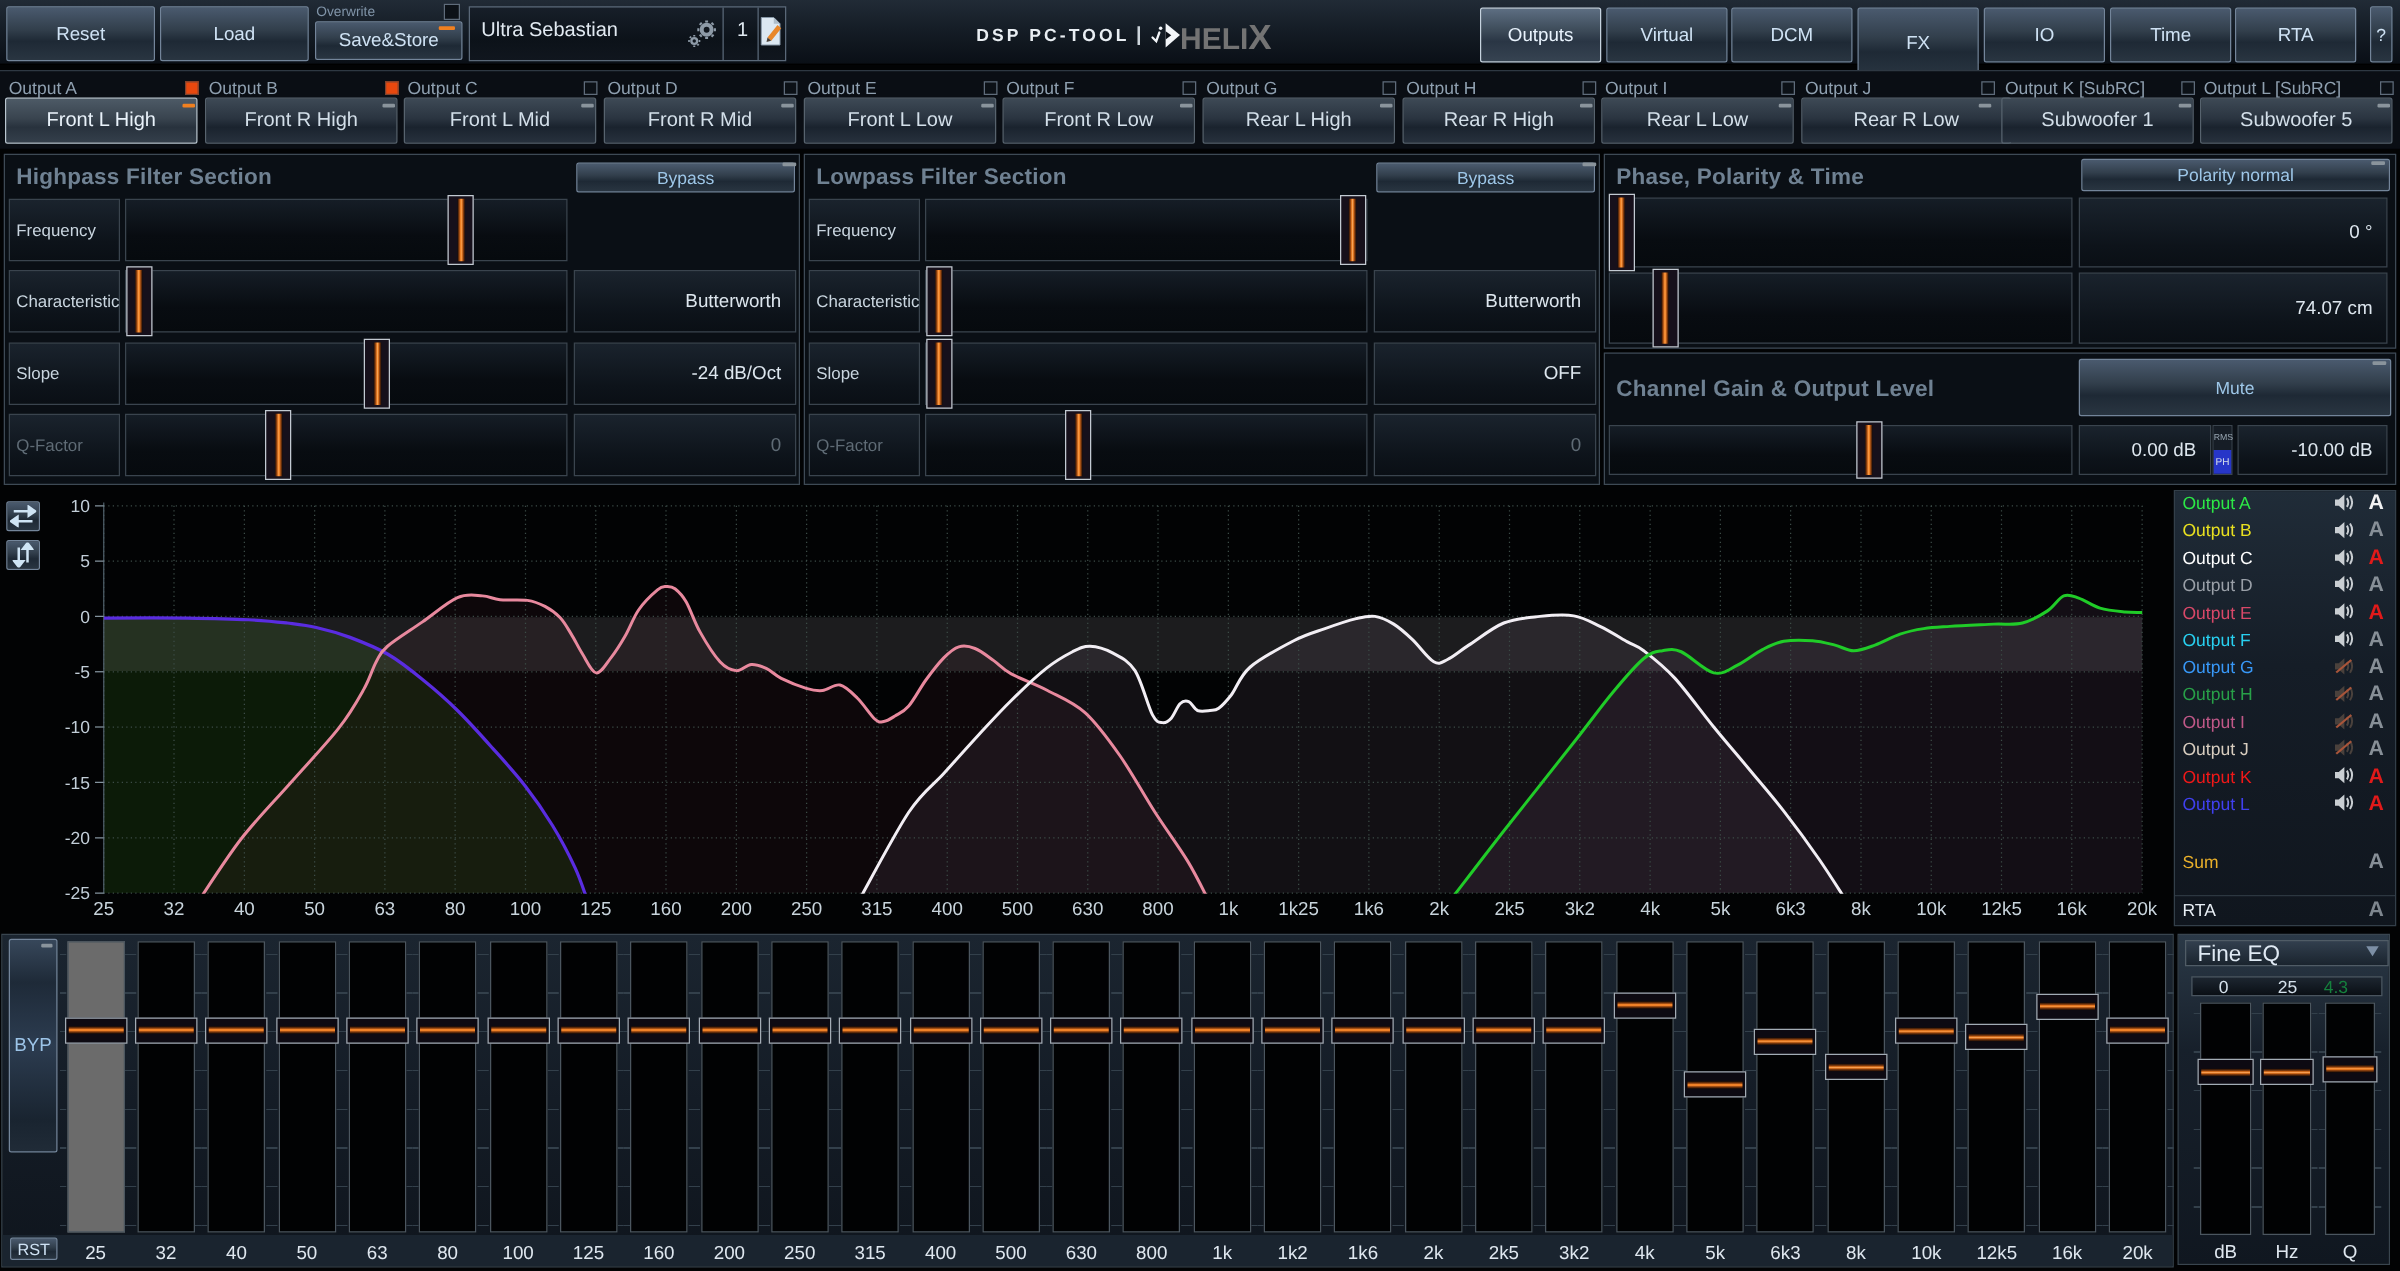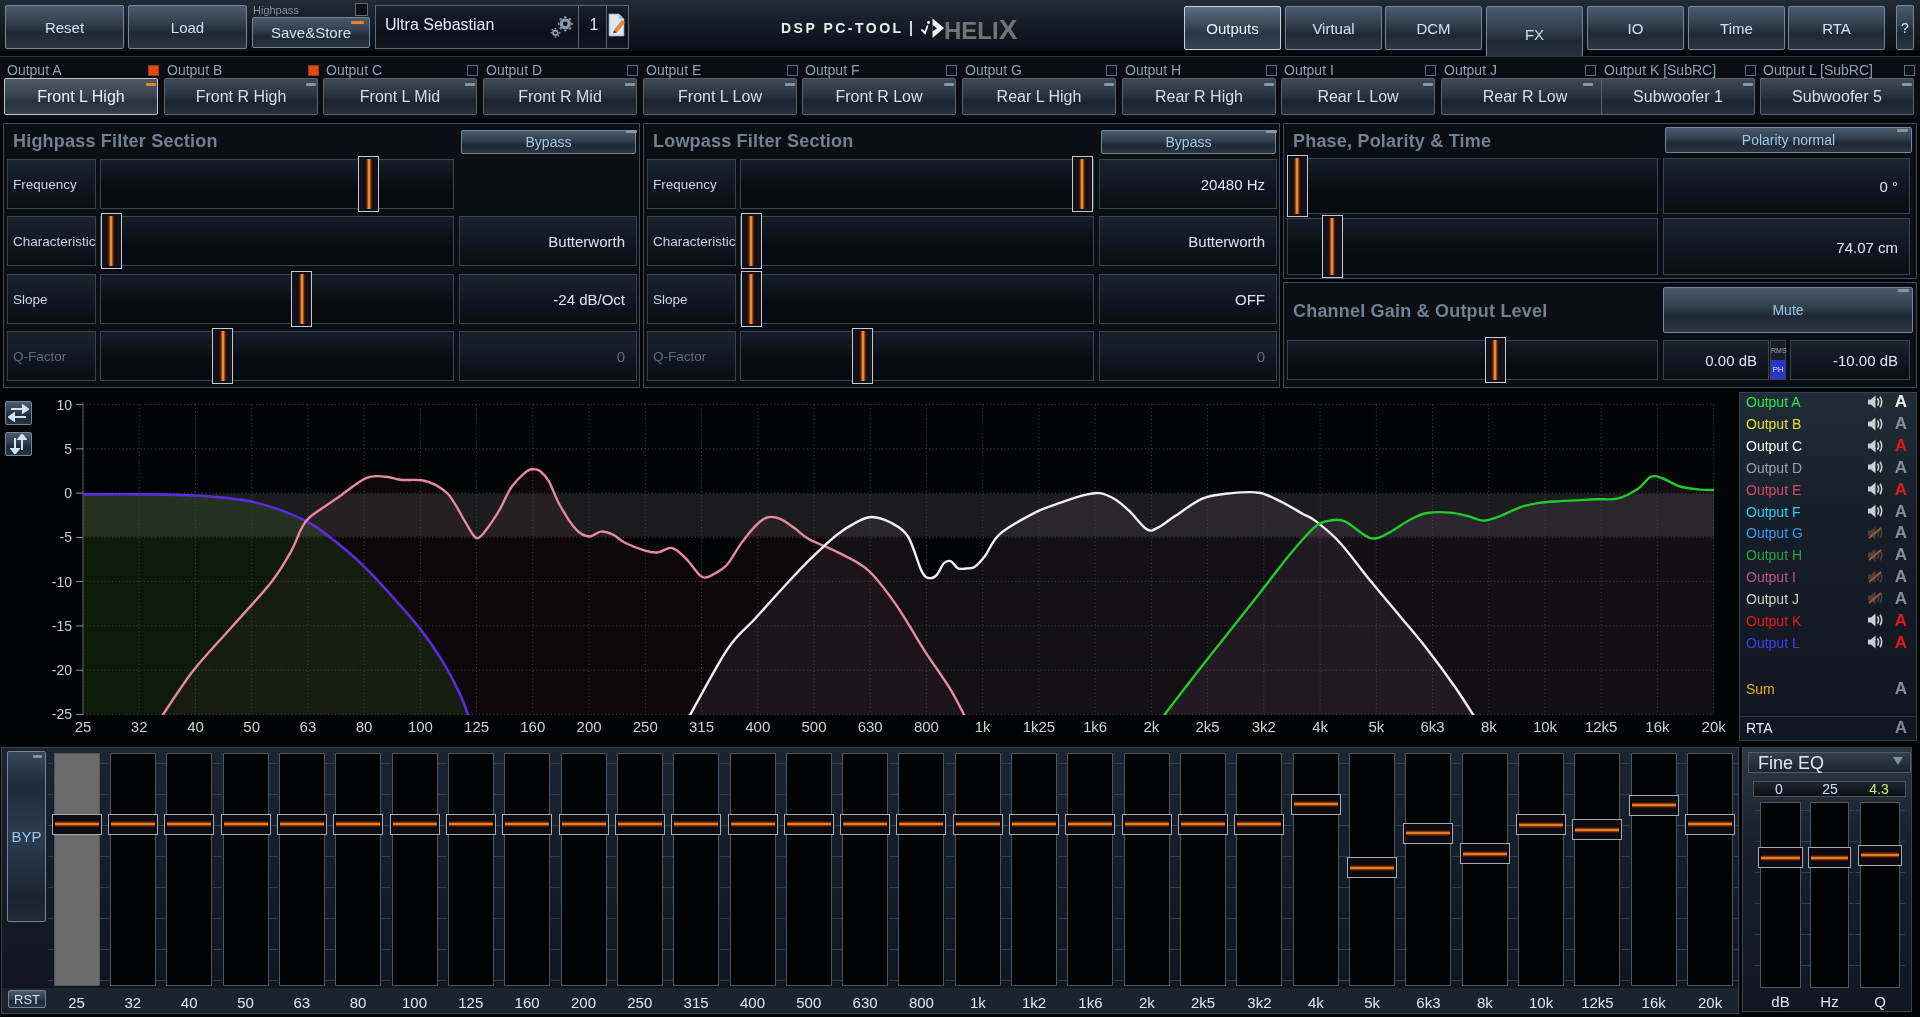--- a/index.html
+++ b/index.html
@@ -35,21 +35,21 @@
 .eqnum{position:absolute;font-size:15px;color:#dfe7ef;text-align:center;}
 .tickL,.tickR{position:absolute;width:5px;top:763px;height:224px;
  background:repeating-linear-gradient(180deg,#33404b 0px,#33404b 1px,transparent 1px,transparent 31px);}
 .legrow{position:absolute;left:1746px;font-size:14px;}
 .legA{position:absolute;left:1893px;width:16px;text-align:center;font-size:17px;font-weight:bold;}
 </style></head><body>
 <div id="app">
 <div class="abs" style="left:0;top:0;width:1920px;height:52px;background:linear-gradient(180deg,#212b36 0%,#151d26 45%,#0a0f16 100%);border-bottom:1px solid #000;"></div>
 <div class="btn" style="left:5px;top:5px;width:119px;height:44px;">Reset</div>
 <div class="btn" style="left:128px;top:5px;width:119px;height:44px;">Load</div>
-<div class="abs" style="left:253px;top:4px;font-size:11px;color:#8094a8;">Highpass</div>
+<div class="abs" style="left:253px;top:4px;font-size:11px;color:#8094a8;">Overwrite</div>
 <div class="chk" style="left:355px;top:3px;"></div>
 <div class="btn" style="left:252px;top:17px;width:118px;height:31px;">Save&amp;Store</div>
 <div class="dash" style="left:351px;top:21px;width:13px;background:#f08020;"></div>
 <div class="abs" style="left:375px;top:5px;width:254px;height:44px;border:1px solid #5a6878;background:linear-gradient(180deg,#171f29 0%,#0c1219 60%,#10161e 100%);"></div>
 <div class="abs" style="left:385px;top:16px;font-size:16px;color:#e2eaf2;">Ultra Sebastian</div>
 <svg class="abs" style="left:550px;top:12px;" width="27" height="29" viewBox="0 0 30 30">
 <g fill="#8d9aa7">
         <g transform="translate(17,12)">
 <circle r="6.2"></circle>
           <circle r="2.6" fill="#10161e"></circle>
@@ -197,23 +197,20 @@
 <div class="panel" style="left:643px;top:123px;width:637px;height:265px;"></div>
 <div class="ptitle" style="left:653px;top:131px;">Lowpass Filter Section</div>
 <div class="btn" style="left:1101px;top:130px;width:175px;height:24px;font-size:14px;color:#9ec7e8;">Bypass</div>
 <div class="dash" style="left:1266px;top:130px;width:11px;background:#8a949c;"></div>
 <div class="cell" style="left:647px;top:159px;width:89px;height:50px;">
       <span class="lab">Frequency</span>
     </div>
 <div class="scell" style="left:740px;top:159px;width:354px;height:50px;"></div>
 <div class="vhandle" style="left:1071.5px;top:156px;height:56px;">
       <i></i>
-    </div>
-<div class="cell" style="left:1099px;top:159px;width:178px;height:50px;">
-      <span class="val">20480 Hz</span>
     </div>
 <div class="cell" style="left:647px;top:216px;width:89px;height:50px;">
       <span class="lab">Characteristic</span>
     </div>
 <div class="scell" style="left:740px;top:216px;width:354px;height:50px;"></div>
 <div class="vhandle" style="left:740.5px;top:213px;height:56px;">
       <i></i>
     </div>
 <div class="cell" style="left:1099px;top:216px;width:178px;height:50px;">
       <span class="val">Butterworth</span>
@@ -698,21 +695,21 @@
       <i></i>
     </div>
 <div class="eqnum" style="left:1680.1px;top:994px;width:60px;">20k</div>
 <div class="abs" style="left:1742px;top:747px;width:170px;height:265px;border:1px solid #39454f;background:linear-gradient(180deg,#2b3947 0%,#17202b 35%,#101720 100%);"></div>
 <div class="abs" style="left:1748px;top:752px;width:163px;height:21px;border:1px solid #505c66;background:linear-gradient(180deg,#323f4e,#1a242e);"></div>
 <div class="abs" style="left:1758px;top:753px;font-size:18px;color:#dfe9f3;">Fine EQ</div>
 <div class="abs" style="left:1893px;top:757px;width:0;height:0;border-left:5.5px solid transparent;border-right:5.5px solid transparent;border-top:8px solid #7d8fa5;"></div>
 <div class="abs" style="left:1753px;top:781px;width:153px;height:16px;border:1px solid #49545e;background:linear-gradient(180deg,#1d2630,#0a0f15);"></div>
 <div class="abs" style="left:1779px;top:781px;width:40px;margin-left:-20px;text-align:center;font-size:14px;color:#d5e1eb;">0</div>
 <div class="abs" style="left:1830px;top:781px;width:40px;margin-left:-20px;text-align:center;font-size:14px;color:#d5e1eb;">25</div>
-<div class="abs" style="left:1879px;top:781px;width:40px;margin-left:-20px;text-align:center;font-size:14px;color:#bef264;">4.3</div>
+<div class="abs" style="left:1879px;top:781px;width:40px;margin-left:-20px;text-align:left;font-size:14px;color:#15803d;">4.3</div>
 <div class="tickL" style="left:1755.0px;top:810px;height:172px;"></div>
     <div class="tickR" style="left:1801.0px;top:810px;height:172px;"></div>
 <div class="eqtrack" style="left:1760.0px;top:802px;width:41px;height:186px;"></div>
 <div class="eqhandle" style="left:1758.0px;top:847.2px;width:45px;">
       <i></i>
     </div>
 <div class="eqnum" style="left:1750.5px;top:993px;width:60px;">dB</div>
 <div class="tickL" style="left:1805.0px;top:810px;height:172px;"></div>
     <div class="tickR" style="left:1849.0px;top:810px;height:172px;"></div>
 <div class="eqtrack" style="left:1810.0px;top:802px;width:39px;height:186px;"></div>

